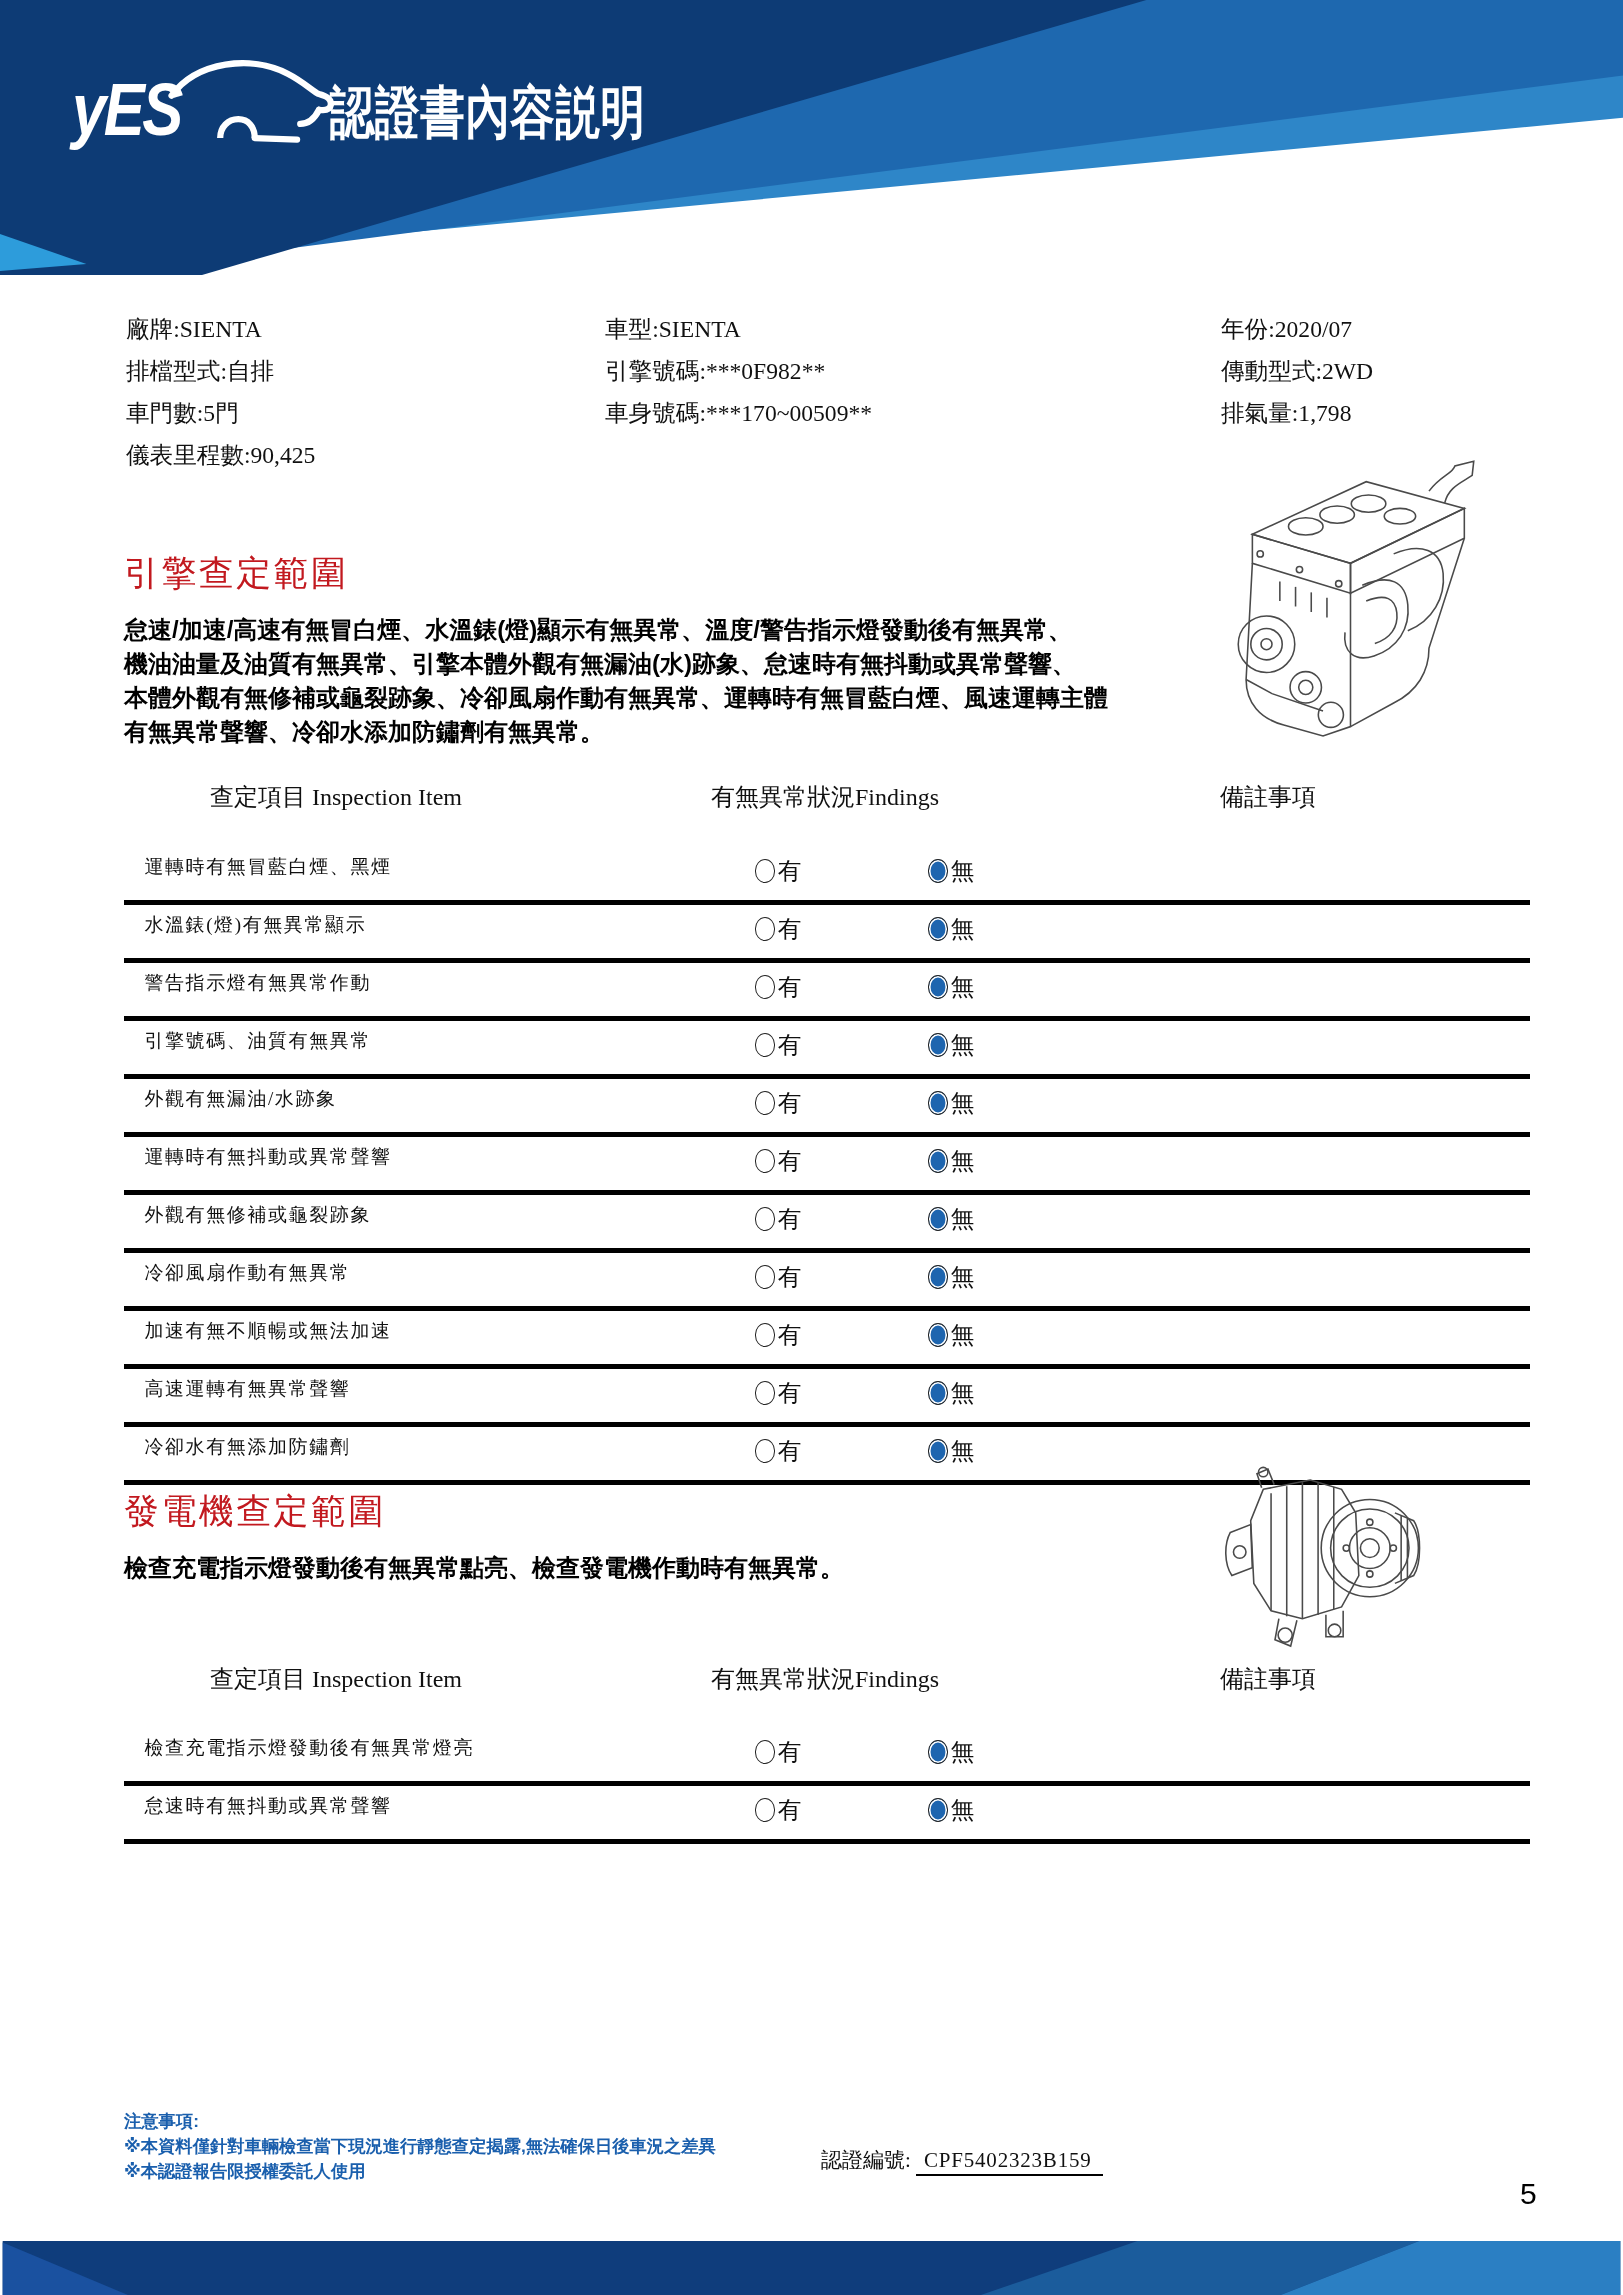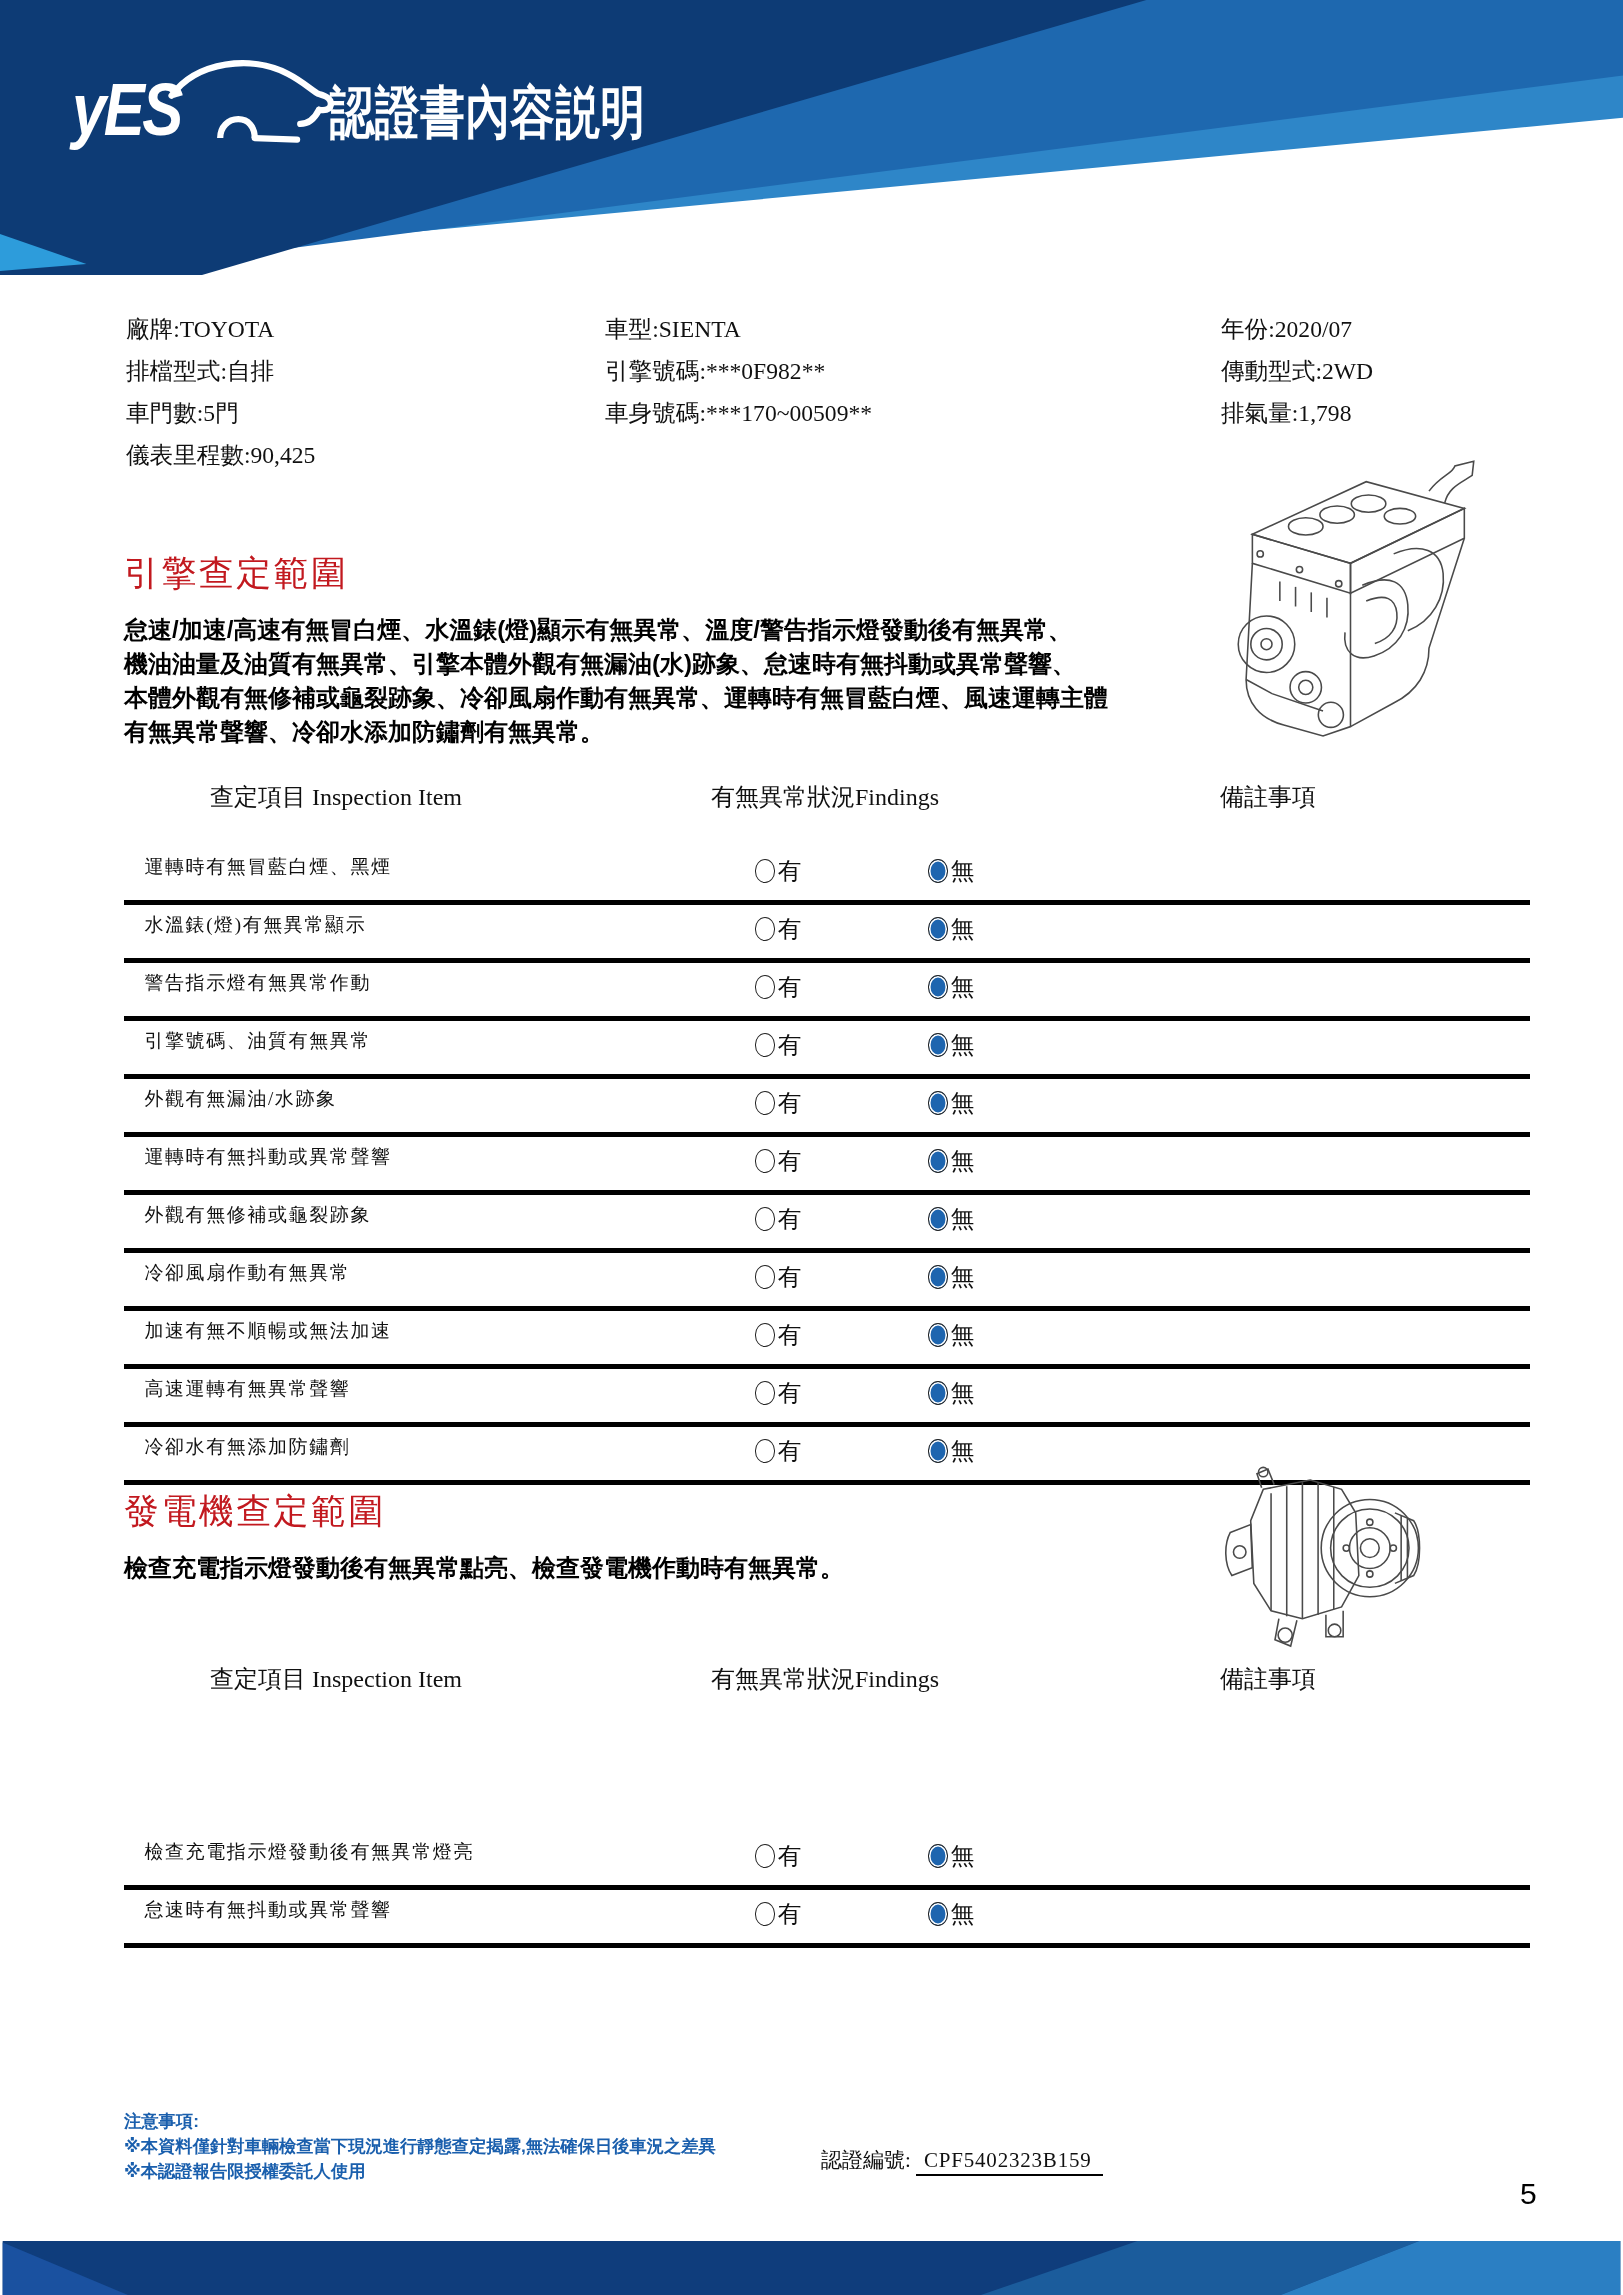--- a/index.html
+++ b/index.html
@@ -61,21 +61,21 @@
         <path d="M8,62 C40,18 110,10 156,34 C176,44 190,58 196,60 C206,63 212,66 211,74 C210,80 203,81 196,80" fill="none" stroke="#fff" stroke-width="8" stroke-linecap="round"></path>
         <path d="M196,80 C190,92 182,98 172,98" fill="none" stroke="#fff" stroke-width="8" stroke-linecap="round"></path>
         <path d="M70,116 C70,102 80,92 93,92 C106,92 114,102 114,116" fill="none" stroke="#fff" stroke-width="8"></path>
         <path d="M114,116 L168,118" fill="none" stroke="#fff" stroke-width="8" stroke-linecap="round"></path>
       </svg>
     </div>
     <div class="banner-title">認證書內容説明</div>
   </div>
 
   <div class="info-col" style="left:126px;" id="vcol1">
-      <div class="info-line">廠牌:TOYOTA</div>
+      <div class="info-line">廠牌:SIENTA</div>
       <div class="info-line">排檔型式:自排</div>
       <div class="info-line">車門數:5門</div>
       <div class="info-line">儀表里程數:90,425</div>
     </div>
   <div class="info-col" style="left:605px;" id="vcol2">
       <div class="info-line">車型:SIENTA</div>
       <div class="info-line">引擎號碼:***0F982**</div>
       <div class="info-line">車身號碼:***170~00509**</div>
     </div>
   <div class="info-col" style="left:1221px;" id="vcol3">
@@ -214,21 +214,21 @@
 
   <div class="sec-title" style="top:1488px;color:#C2191F;">發電機查定範圍</div>
   <div class="para" style="top:1551px;" id="gen-desc">
       <div class="para-line">檢查充電指示燈發動後有無異常點亮、檢查發電機作動時有無異常。</div>
     </div>
 
   <div class="tbl-head" style="left:210px;top:1663px;">查定項目 Inspection Item</div>
   <div class="tbl-head" style="left:711px;top:1663px;">有無異常狀況Findings</div>
   <div class="tbl-head" style="left:1220px;top:1663px;">備註事項</div>
 
-  <div class="tbl" style="top:1832px;" id="gen-table">
+  <div class="tbl" style="top:1728px;" id="gen-table">
       <div class="trow">
         <span class="item">檢查充電指示燈發動後有無異常燈亮</span>
         <span class="opt" style="left: 631px;"><span class="radio"></span><span class="rlabel">有</span></span>
         <span class="opt" style="left: 804px;"><span class="radio checked"></span><span class="rlabel">無</span></span>
       </div>
       <div class="trow">
         <span class="item">怠速時有無抖動或異常聲響</span>
         <span class="opt" style="left: 631px;"><span class="radio"></span><span class="rlabel">有</span></span>
         <span class="opt" style="left: 804px;"><span class="radio checked"></span><span class="rlabel">無</span></span>
       </div>

